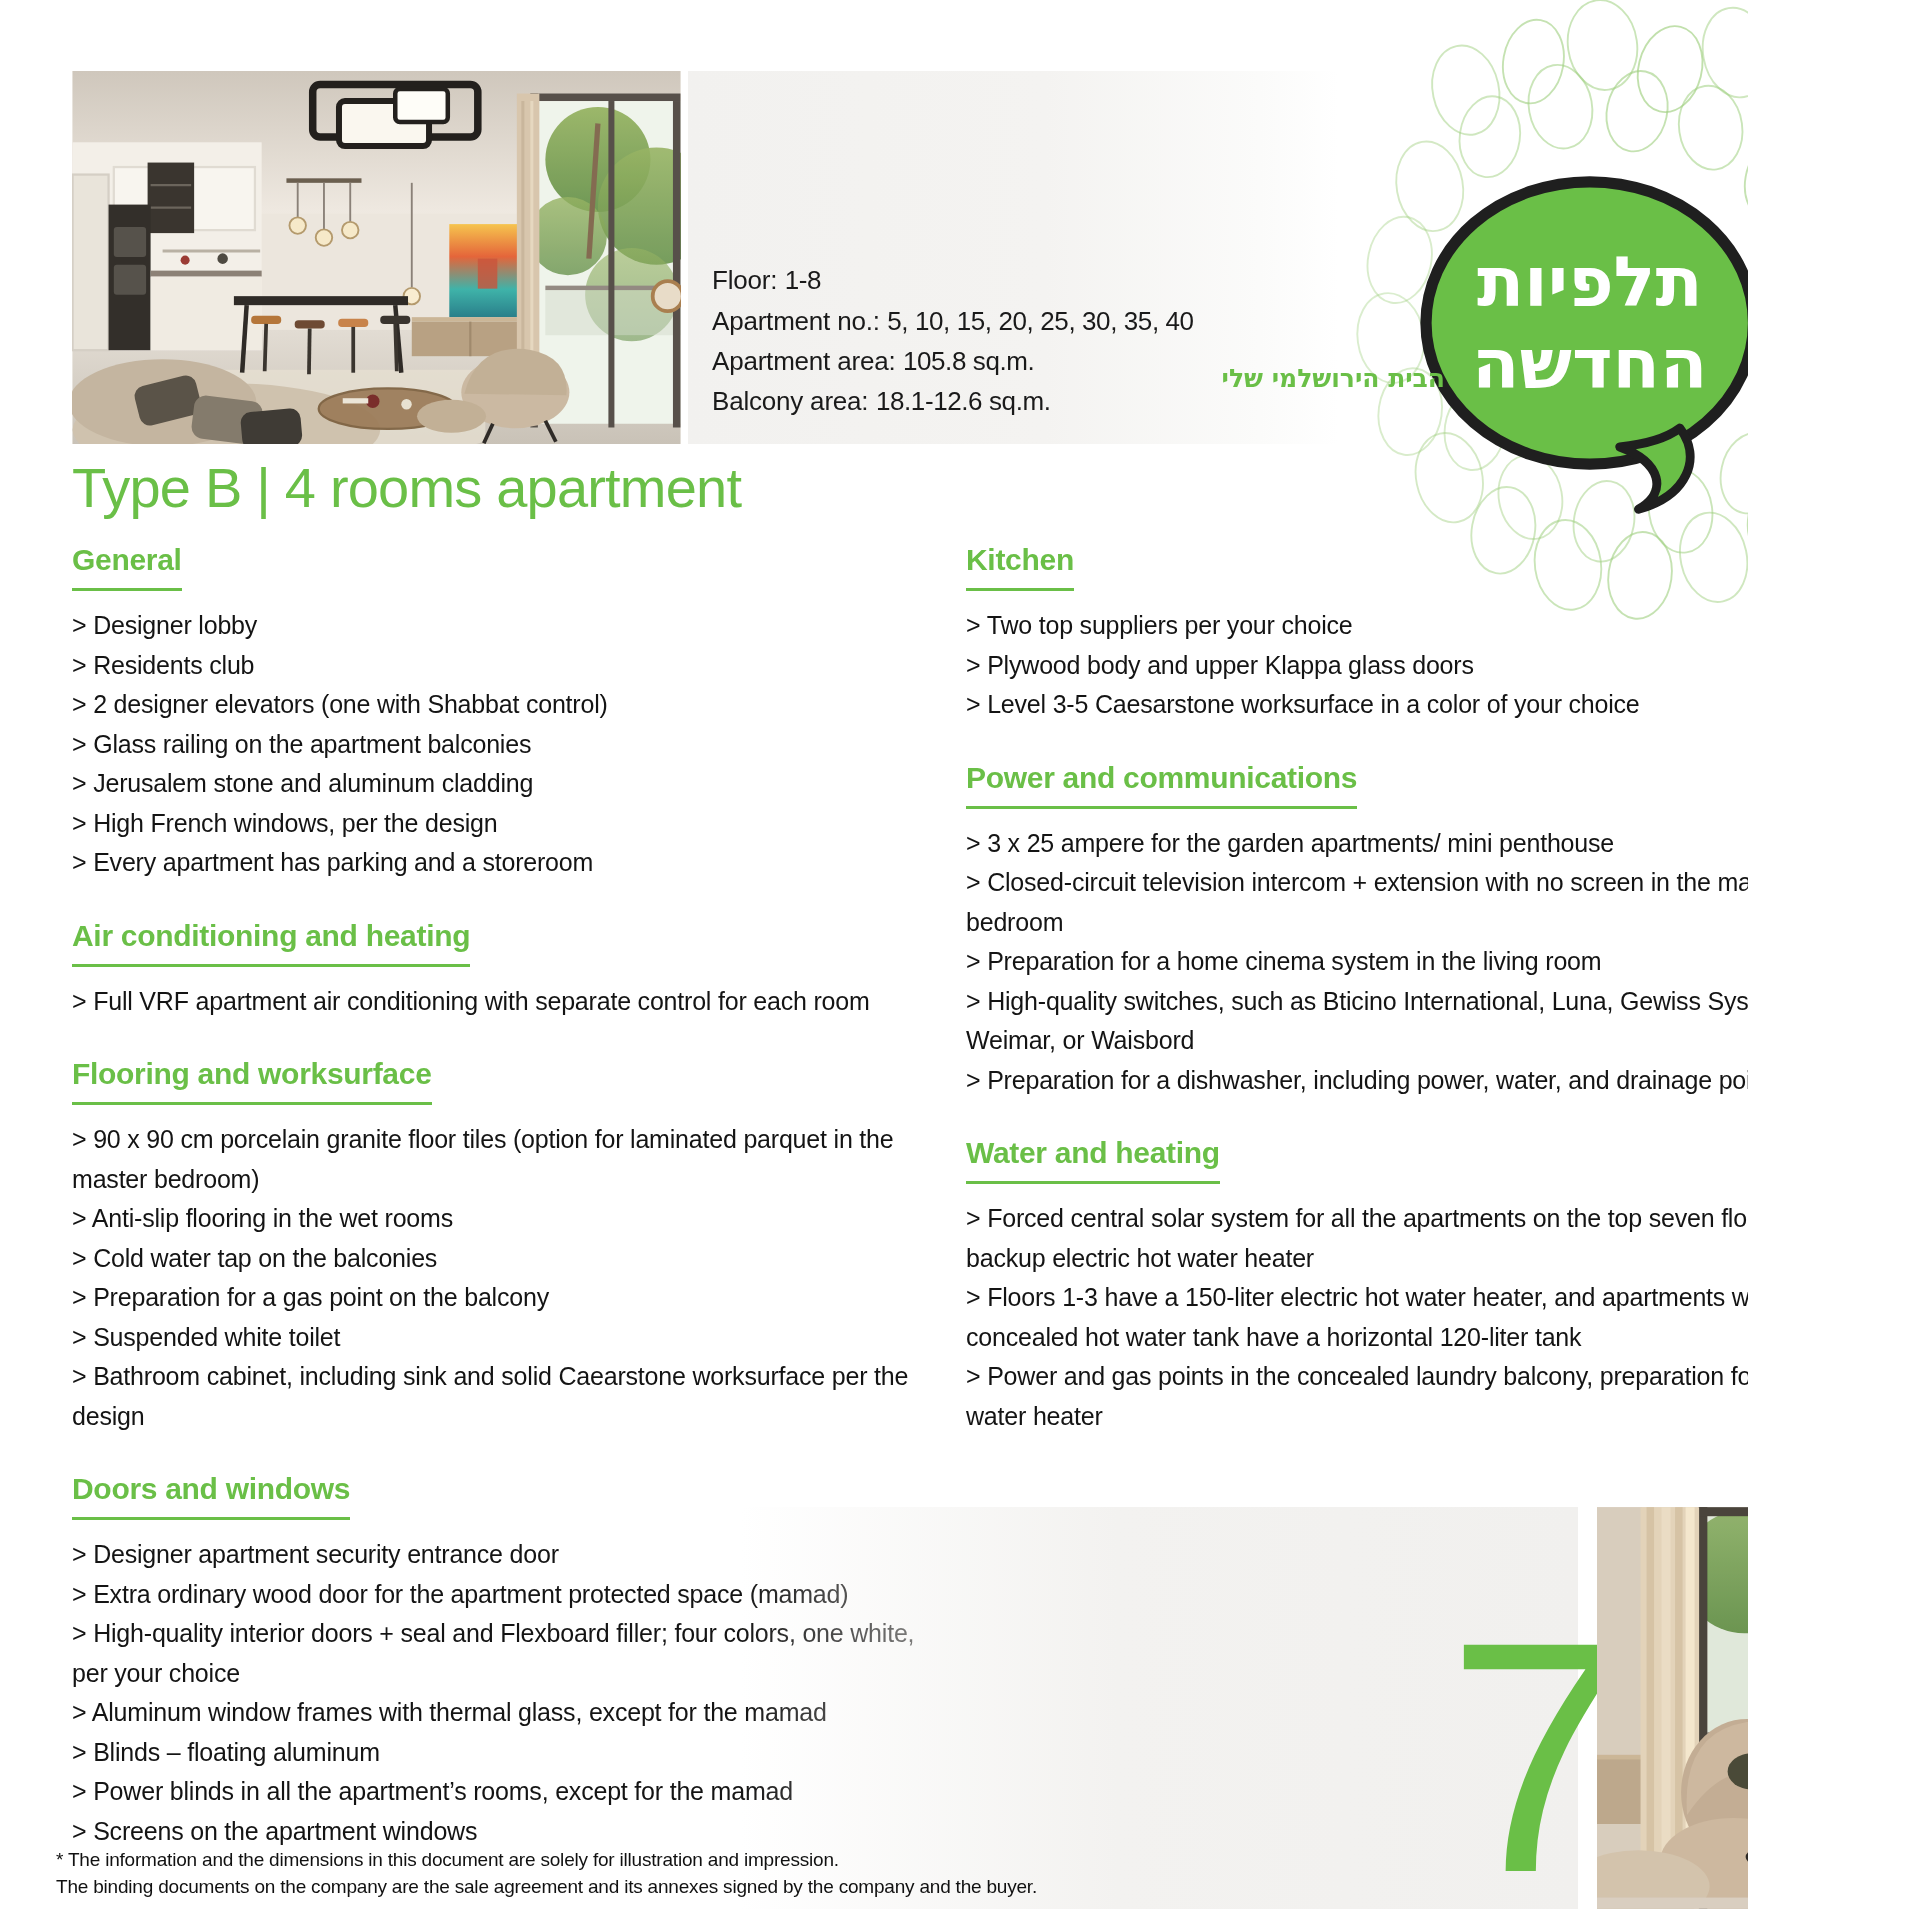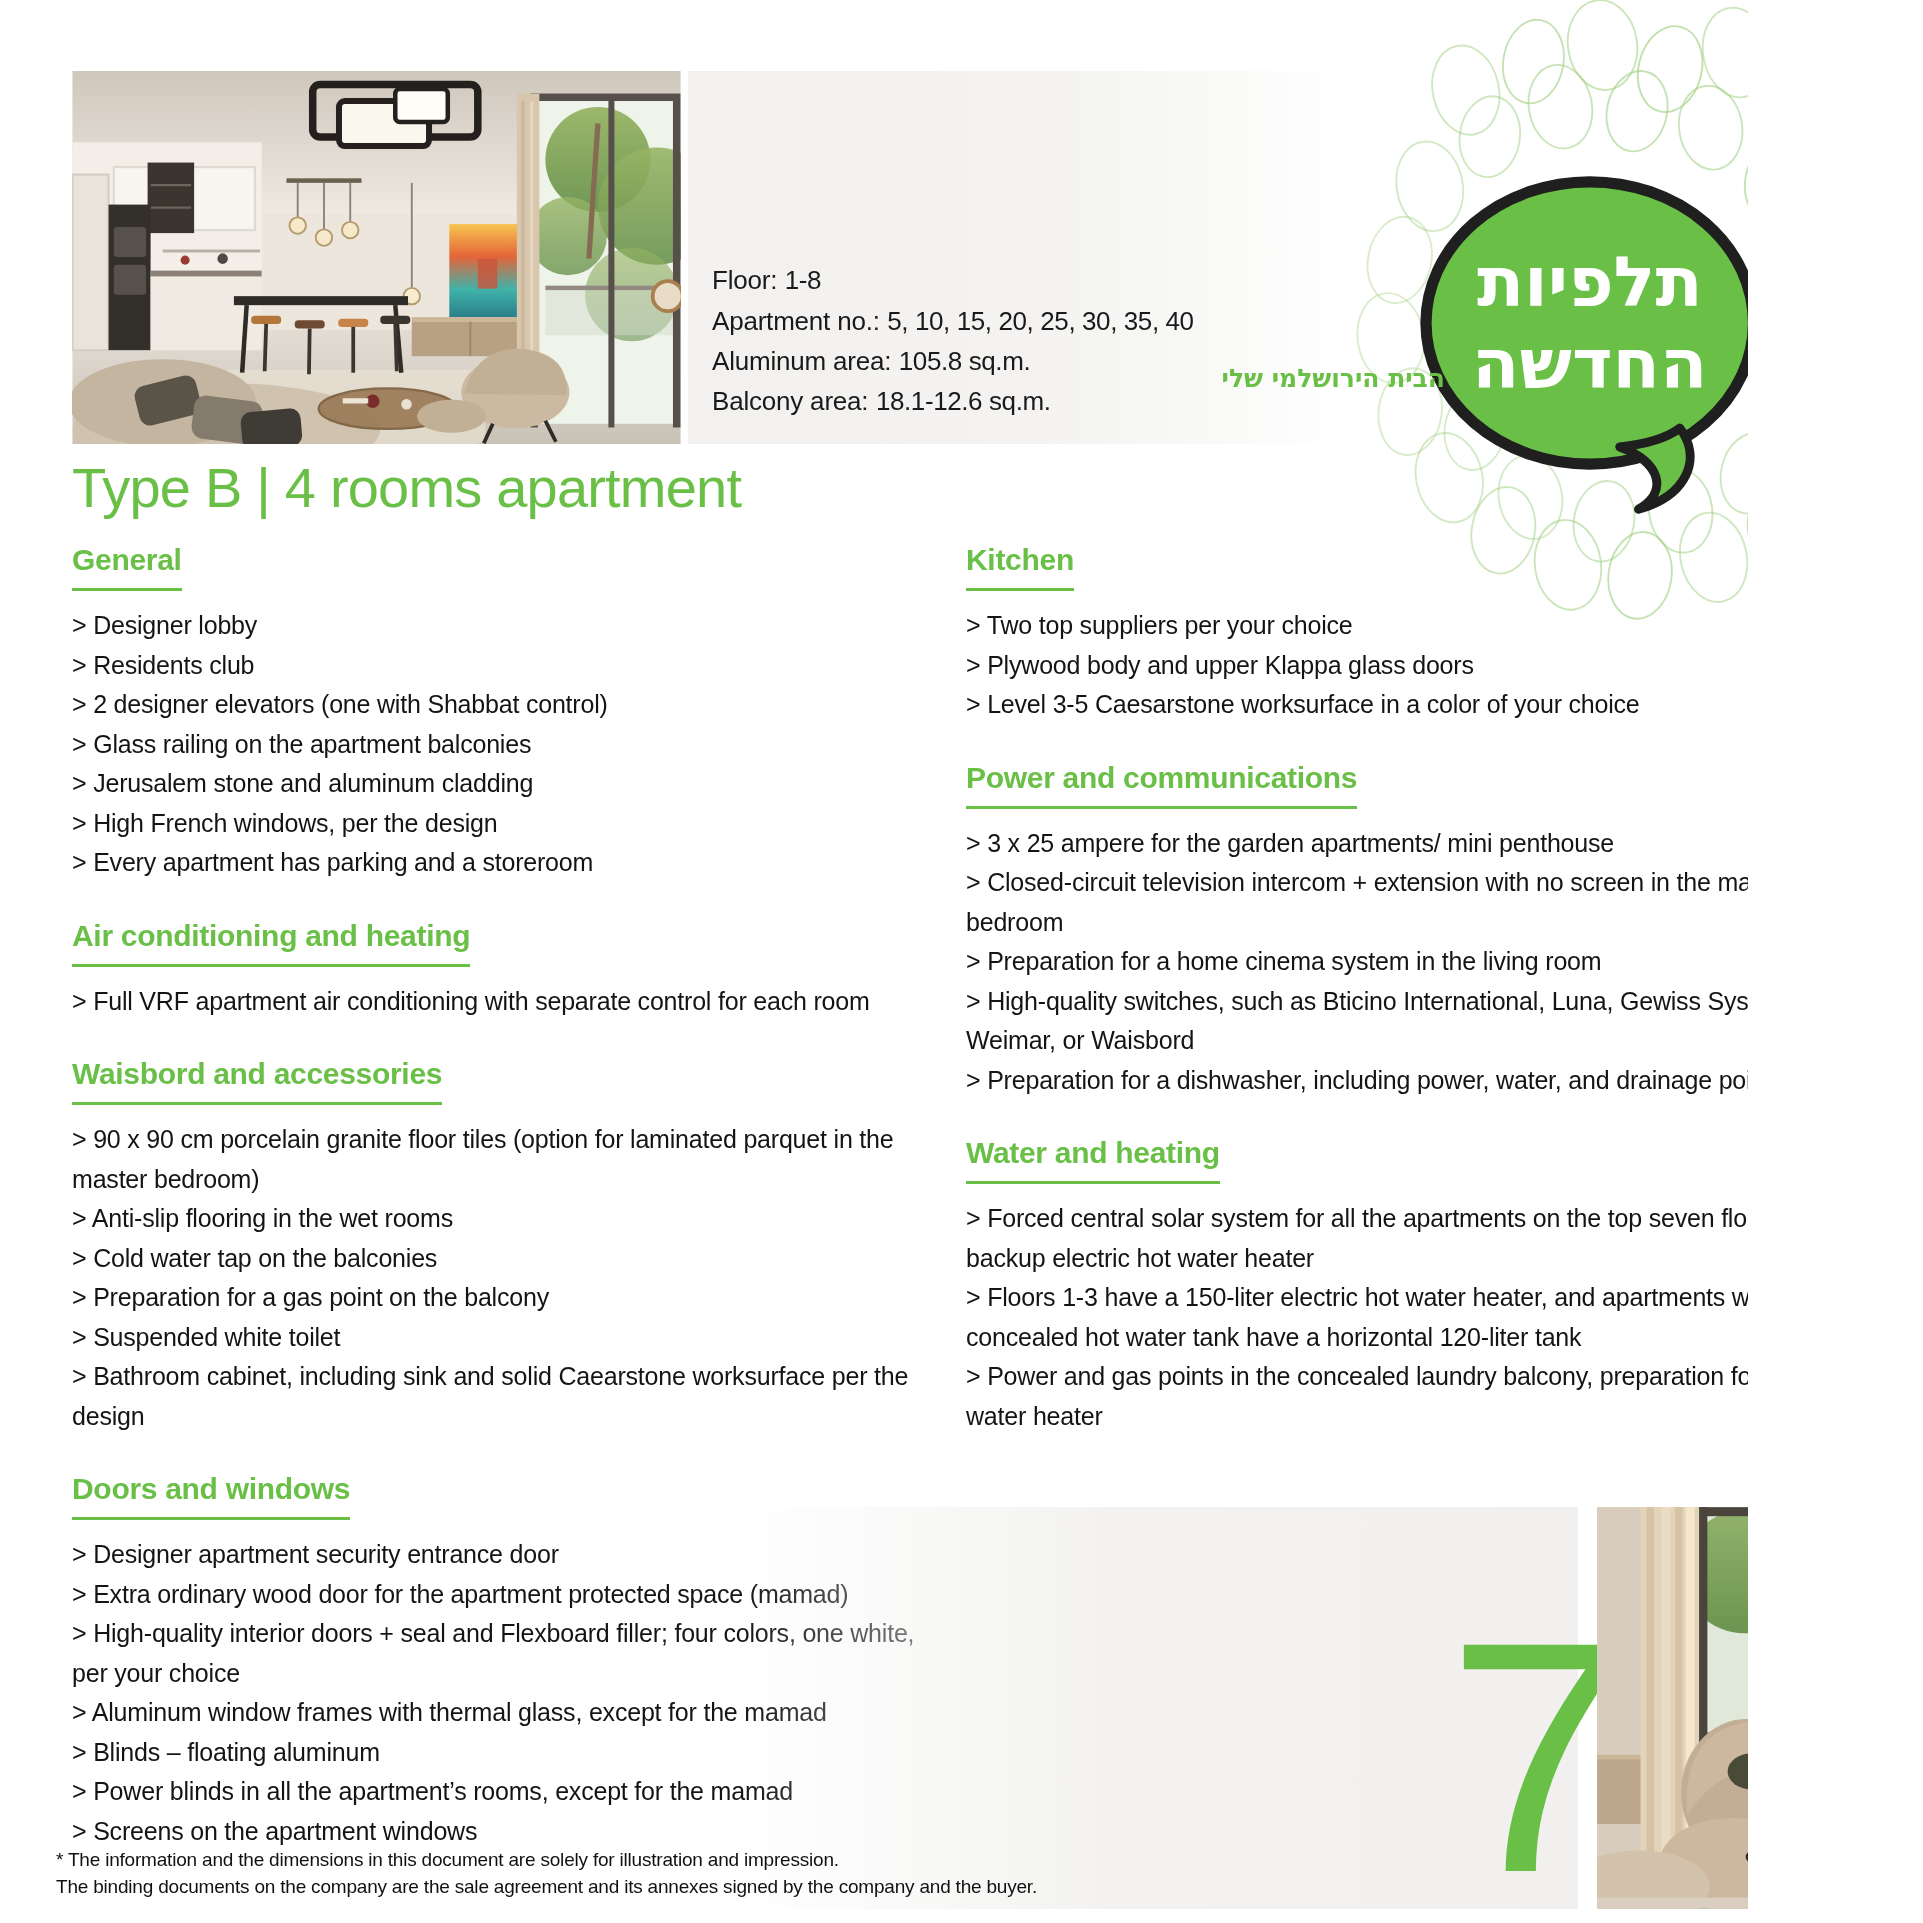--- a/index.html
+++ b/index.html
@@ -190,21 +190,21 @@
 
   <div class="info-panel">
     <div class="info-lines">
       <div class="info-line">
         <span>Floor:</span><span class="v">1-8</span>
       </div>
       <div class="info-line">
         <span>Apartment no.:</span><span class="v">5, 10, 15, 20, 25, 30, 35, 40</span>
       </div>
       <div class="info-line">
-        <span>Aluminum area:</span><span class="v">105.8 sq.m.</span>
+        <span>Apartment area:</span><span class="v">105.8 sq.m.</span>
       </div>
       <div class="info-line">
         <span>Balcony area:</span><span class="v">18.1-12.6 sq.m.</span>
       </div>
     </div>
   </div>
 
   <div class="logo-zone">
     <svg width="646" height="676" viewBox="0 0 860 900">
       <g fill="none" stroke="#9fcf7f">
@@ -268,21 +268,21 @@
       <div class="item">&gt; Glass railing on the apartment balconies</div>
       <div class="item">&gt; Jerusalem stone and aluminum cladding</div>
       <div class="item">&gt; High French windows, per the design</div>
       <div class="item">&gt; Every apartment has parking and a storeroom</div>
     </div>
     <div class="section">
       <h2 class="sec-heading">Air conditioning and heating</h2>
       <div class="item">&gt; Full VRF apartment air conditioning with separate control for each room</div>
     </div>
     <div class="section">
-      <h2 class="sec-heading">Waisbord and accessories</h2>
+      <h2 class="sec-heading">Flooring and worksurface</h2>
       <div class="item">&gt; 90 x 90 cm porcelain granite floor tiles (option for laminated parquet in the master bedroom)</div>
       <div class="item">&gt; Anti-slip flooring in the wet rooms</div>
       <div class="item">&gt; Cold water tap on the balconies</div>
       <div class="item">&gt; Preparation for a gas point on the balcony</div>
       <div class="item">&gt; Suspended white toilet</div>
       <div class="item">&gt; Bathroom cabinet, including sink and solid Caearstone worksurface per the design</div>
     </div>
     <div class="section">
       <h2 class="sec-heading">Doors and windows</h2>
       <div class="item">&gt; Designer apartment security entrance door</div>

